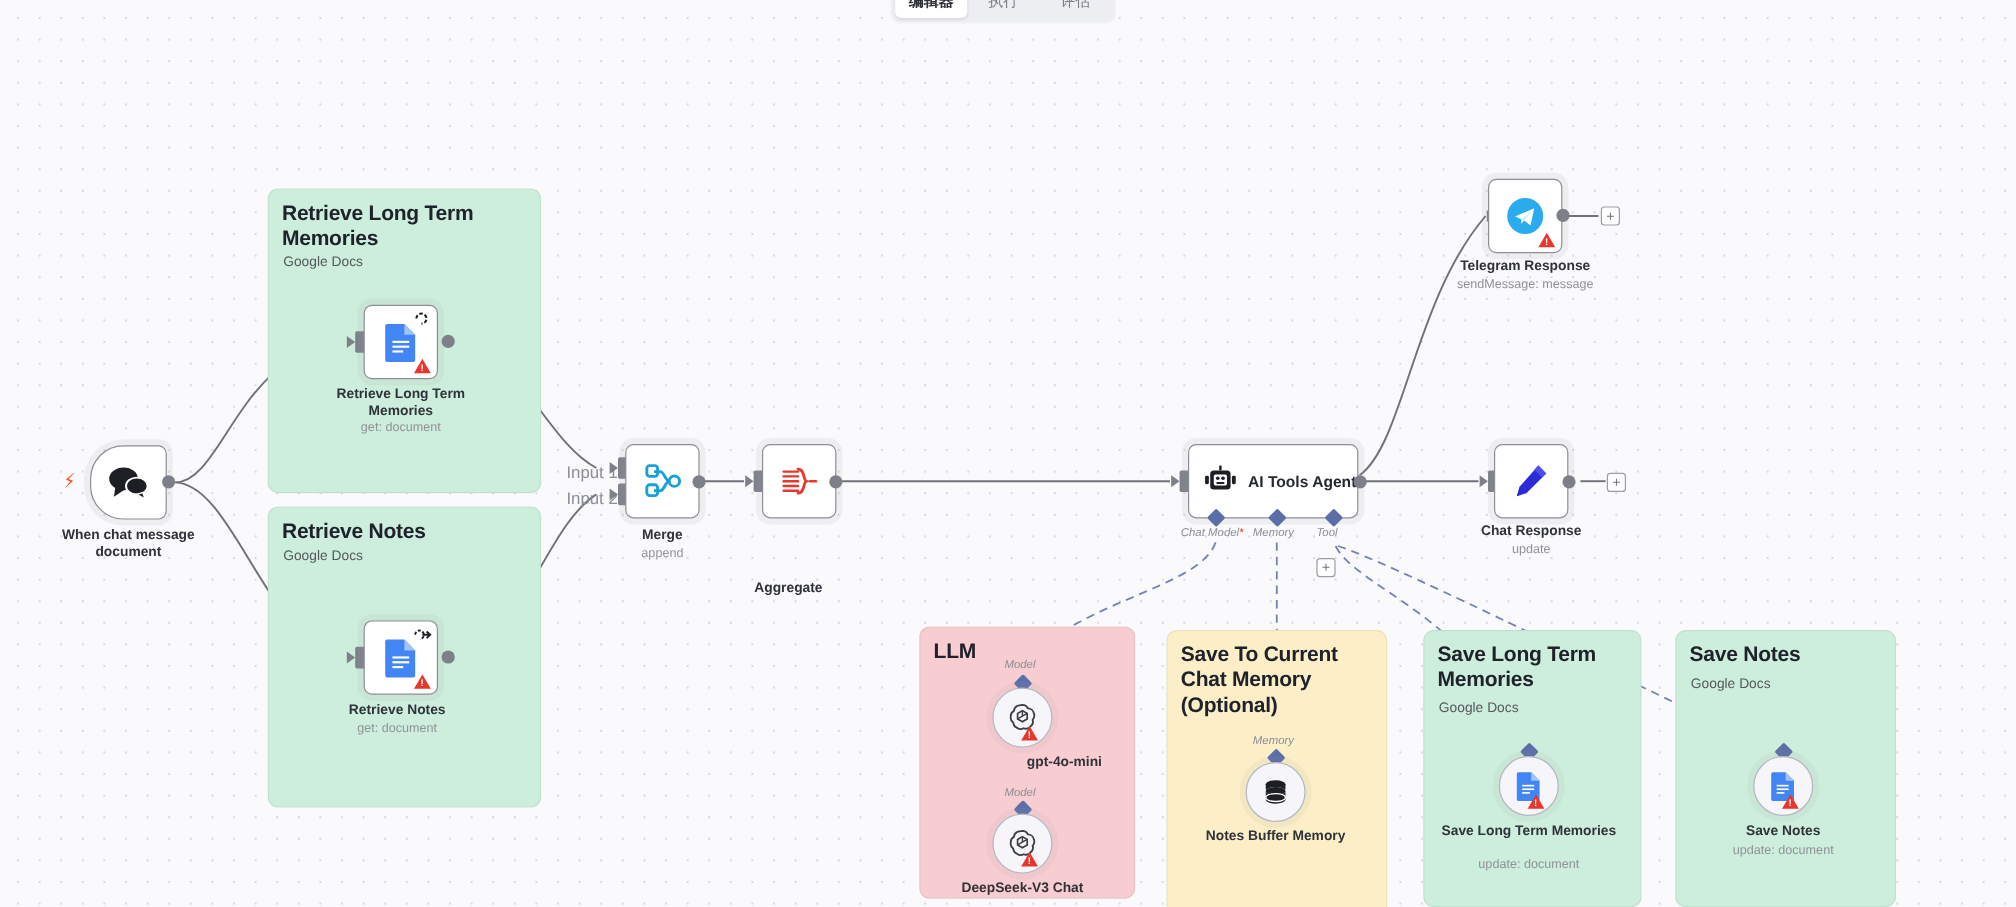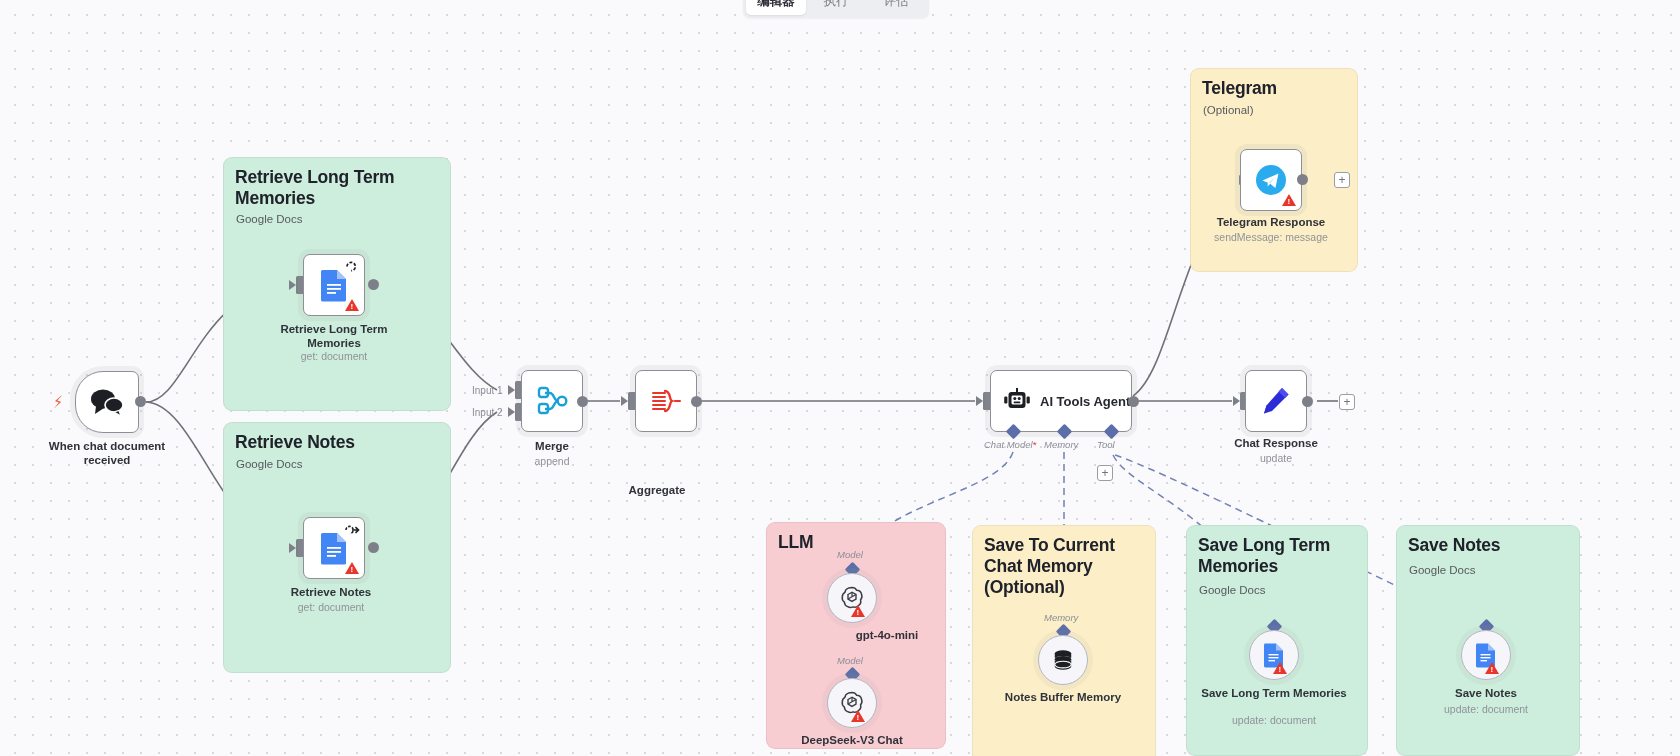--- a/index.html
+++ b/index.html
@@ -142,21 +142,21 @@
   }
   .diamond {
     position: absolute;
     width: 11px; height: 11px;
     background: #5b6ea8;
     transform: rotate(45deg);
     border-radius: 1.5px;
   }
   .input-tag {
     position: absolute;
-    font-size: 10px; color: #8b8d98;
+    font-size: 14px; color: #8b8d98;
     white-space: nowrap;
   }
   .warn {
     position: absolute; right: 5px; bottom: 4px;
     width: 0; height: 0;
     border-left: 7px solid transparent;
     border-right: 7px solid transparent;
     border-bottom: 12px solid #e8362a;
   }
   .warn::after {
@@ -234,24 +234,20 @@
   <div class="group green" style="left:223px; top:157px; width:228px; height:254px;">
     <div class="group-title">Retrieve Long Term Memories</div>
     <div class="group-sub" style="top:55px;">Google Docs</div>
   </div>
 
   <div class="group green" style="left:223px; top:422px; width:228px; height:251px;">
     <div class="group-title">Retrieve Notes</div>
     <div class="group-sub" style="top:35px;">Google Docs</div>
   </div>
 
-  <div class="group yellow" style="left:1190px; top:68px; width:168px; height:204px;">
-    <div class="group-title">Telegram</div>
-    <div class="group-sub" style="top:35px;">(Optional)</div>
-  </div>
 
   <div class="group pink" style="left:766px; top:522px; width:180px; height:227px;">
     <div class="group-title">LLM</div>
   </div>
 
   <div class="group yellow" style="left:972px; top:525px; width:184px; height:299px;">
     <div class="group-title">Save To Current Chat Memory (Optional)</div>
   </div>
 
   <div class="group green" style="left:1186px; top:525px; width:182px; height:231px;">
@@ -267,21 +263,21 @@
   <div class="bolt" style="left:52px; top:392px;">⚡</div>
   <div class="node trigger" style="left:75px; top:371px;">
     <svg width="36" height="30" viewBox="0 0 36 30">
       <ellipse cx="14" cy="12" rx="12" ry="9.5" fill="#1d1f24"></ellipse>
       <path d="M7,19 L6,27 L15,21 z" fill="#1d1f24"></path>
       <ellipse cx="25" cy="18" rx="9" ry="7" fill="#1d1f24" stroke="#fff" stroke-width="1.6"></ellipse>
       <path d="M30,23.5 L32,29 L25,25 z" fill="#1d1f24" stroke="#fff" stroke-width="1.2"></path>
     </svg>
   </div>
   <div class="out-dot" style="left:135px; top:396px;"></div>
-  <div class="node-caption" style="left:32px; top:440px;">When chat document received</div>
+  <div class="node-caption" style="left:32px; top:440px;">When chat message document</div>
 
   <div class="in-arrow" style="left:289px; top:280px;"></div>
   <div class="in-port" style="left:296px; top:276px;"></div>
   <div class="node" style="left:303px; top:254px;">
     <span class="corner-badge">
       <svg width="15" height="13" viewBox="0 0 15 13">
           <path d="M3,6.5 A4.2,4.2 0 1,1 7.2,10.7" fill="none" stroke="#1d1f24" stroke-width="1.7" stroke-dasharray="3 1.6"></path>
         </svg>
     </span>
     <svg width="30" height="34" viewBox="0 0 30 34">

